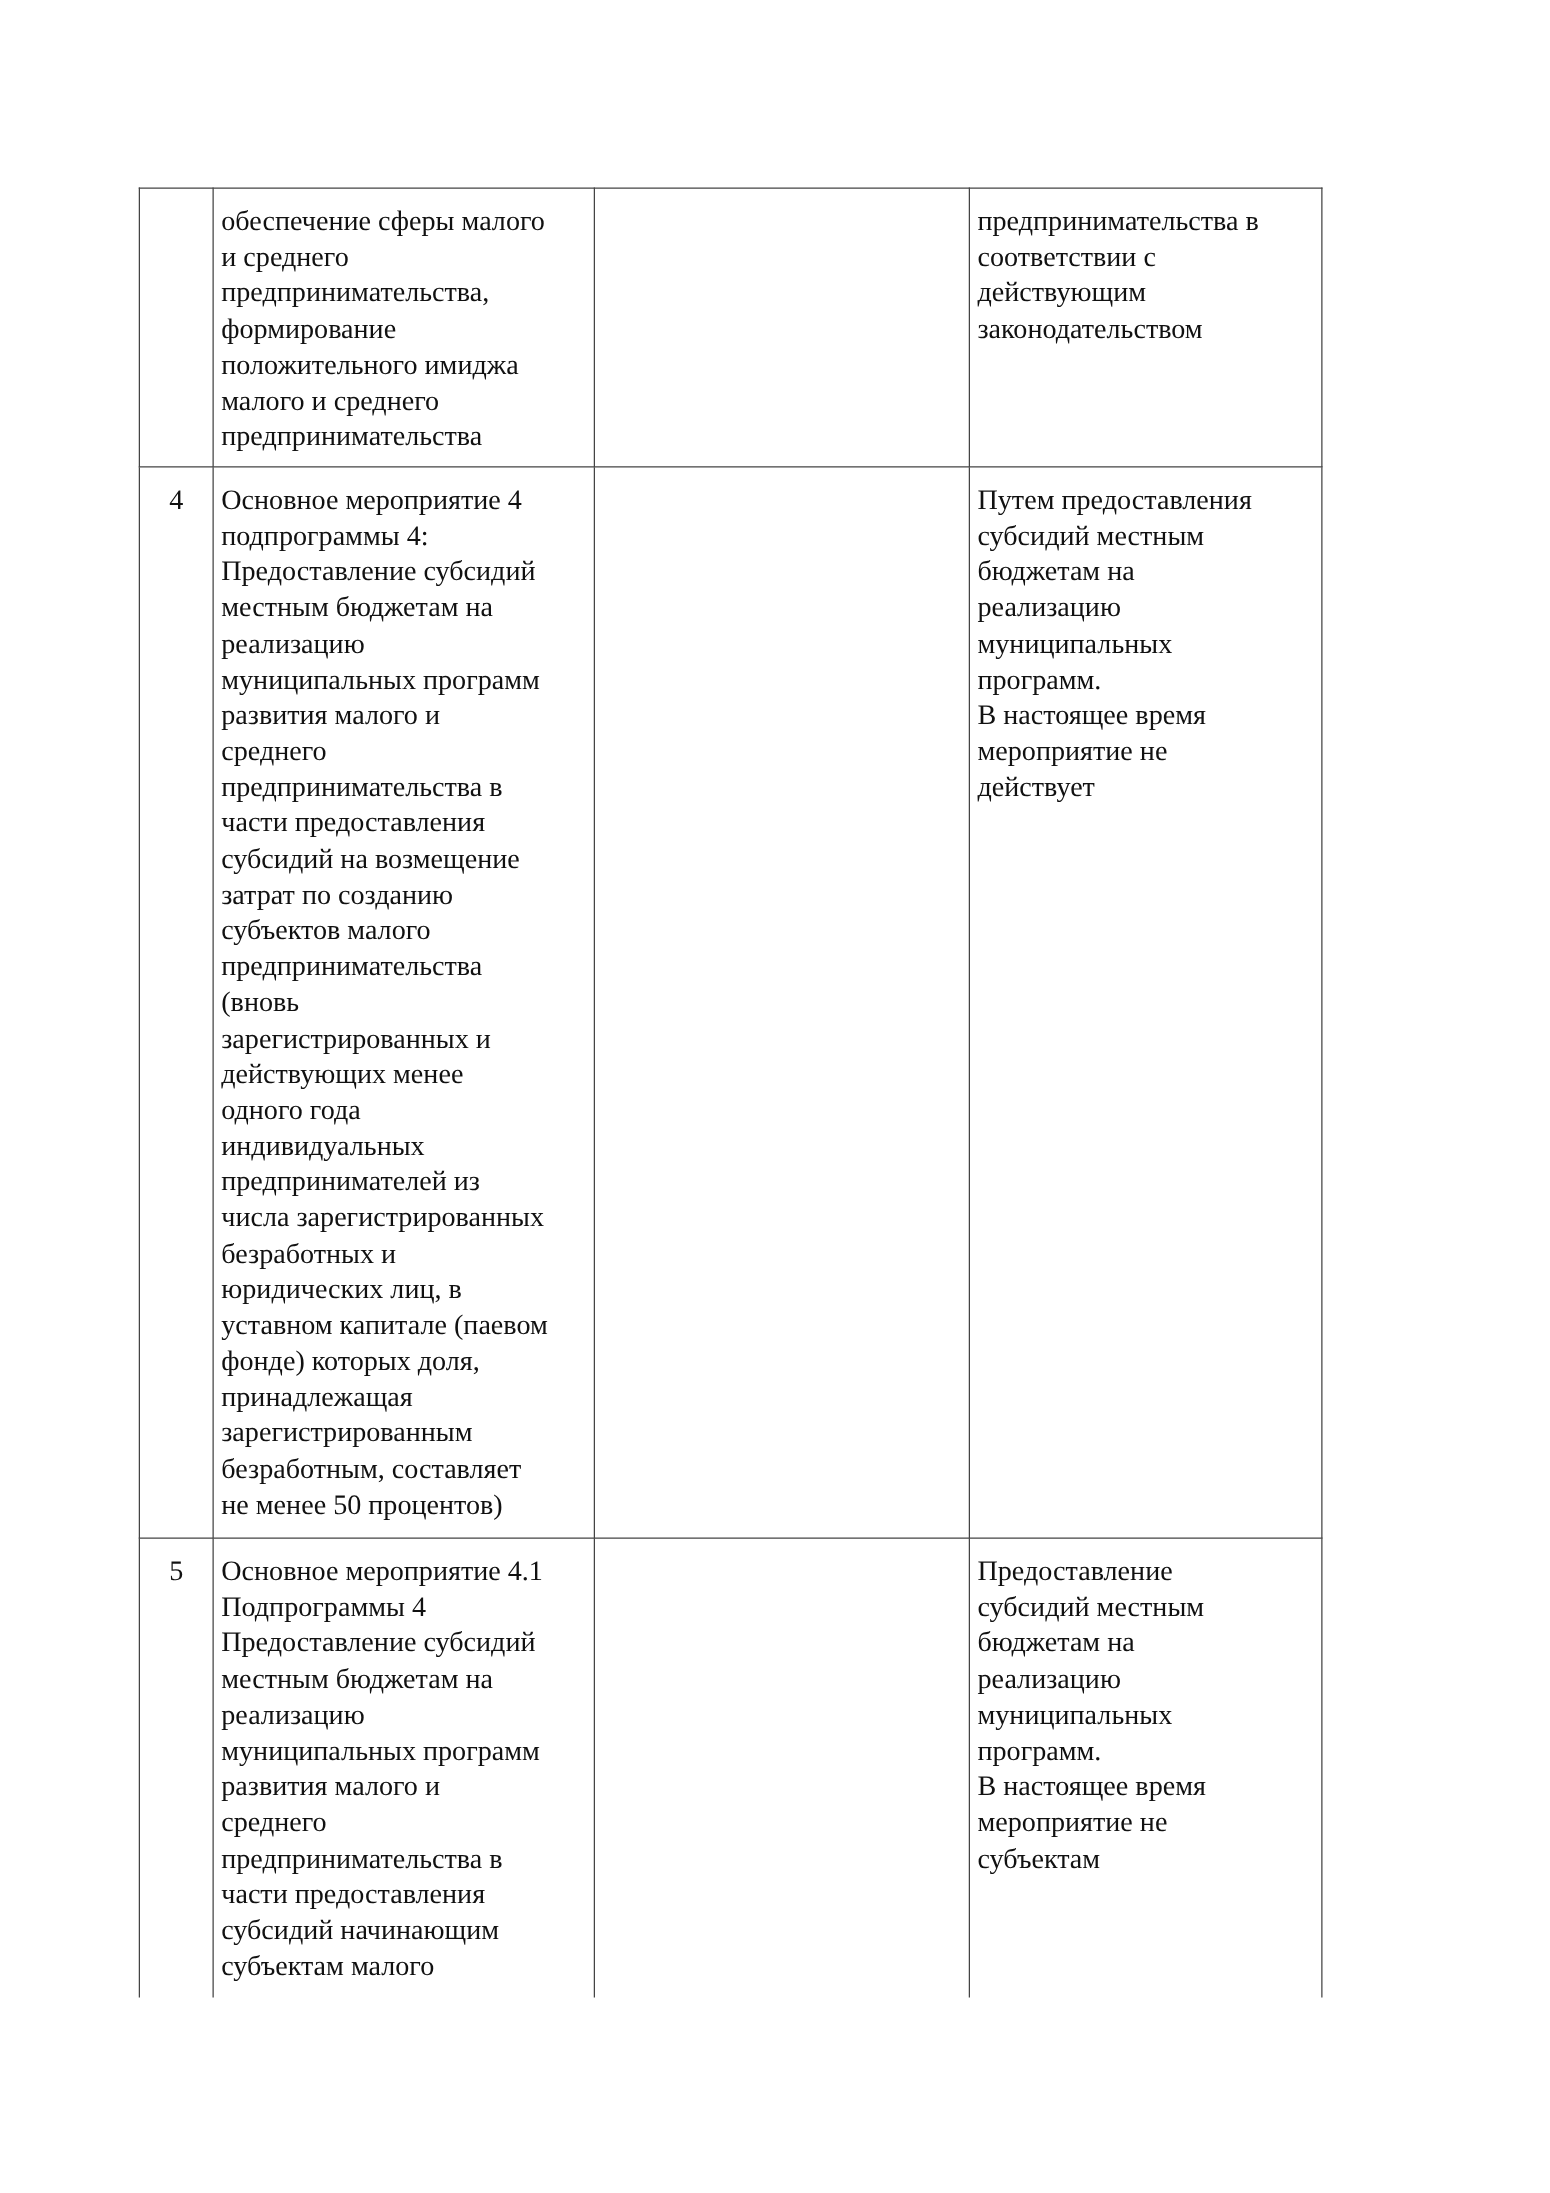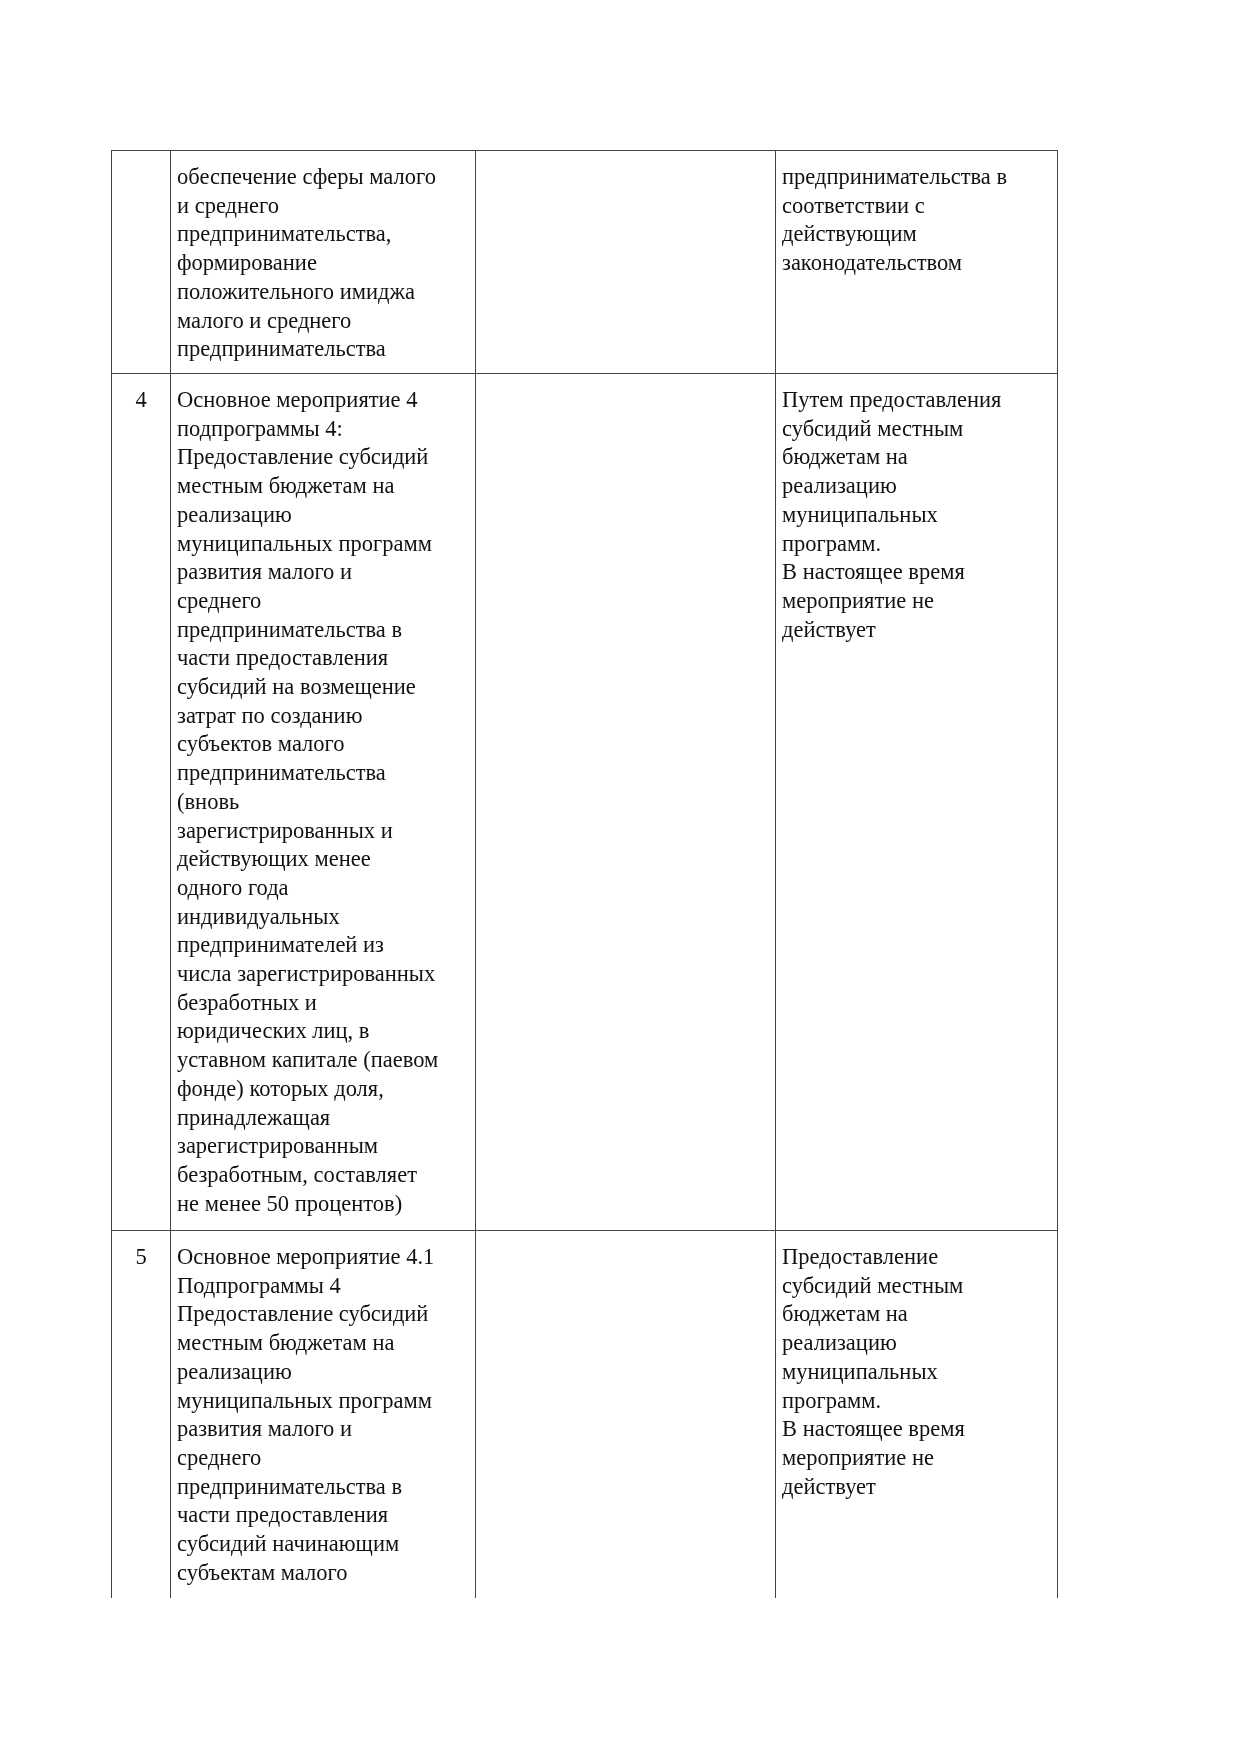--- a/index.html
+++ b/index.html
@@ -114,17 +114,17 @@
 субъектам малого</td>
         <td></td>
         <td>Предоставление
 субсидий местным
 бюджетам на
 реализацию
 муниципальных
 программ.
 В настоящее время
 мероприятие не
-действует</td>
+субъектам</td>
       </tr>
     </tbody>
   </table>
 </div>
 
 </body></html>

